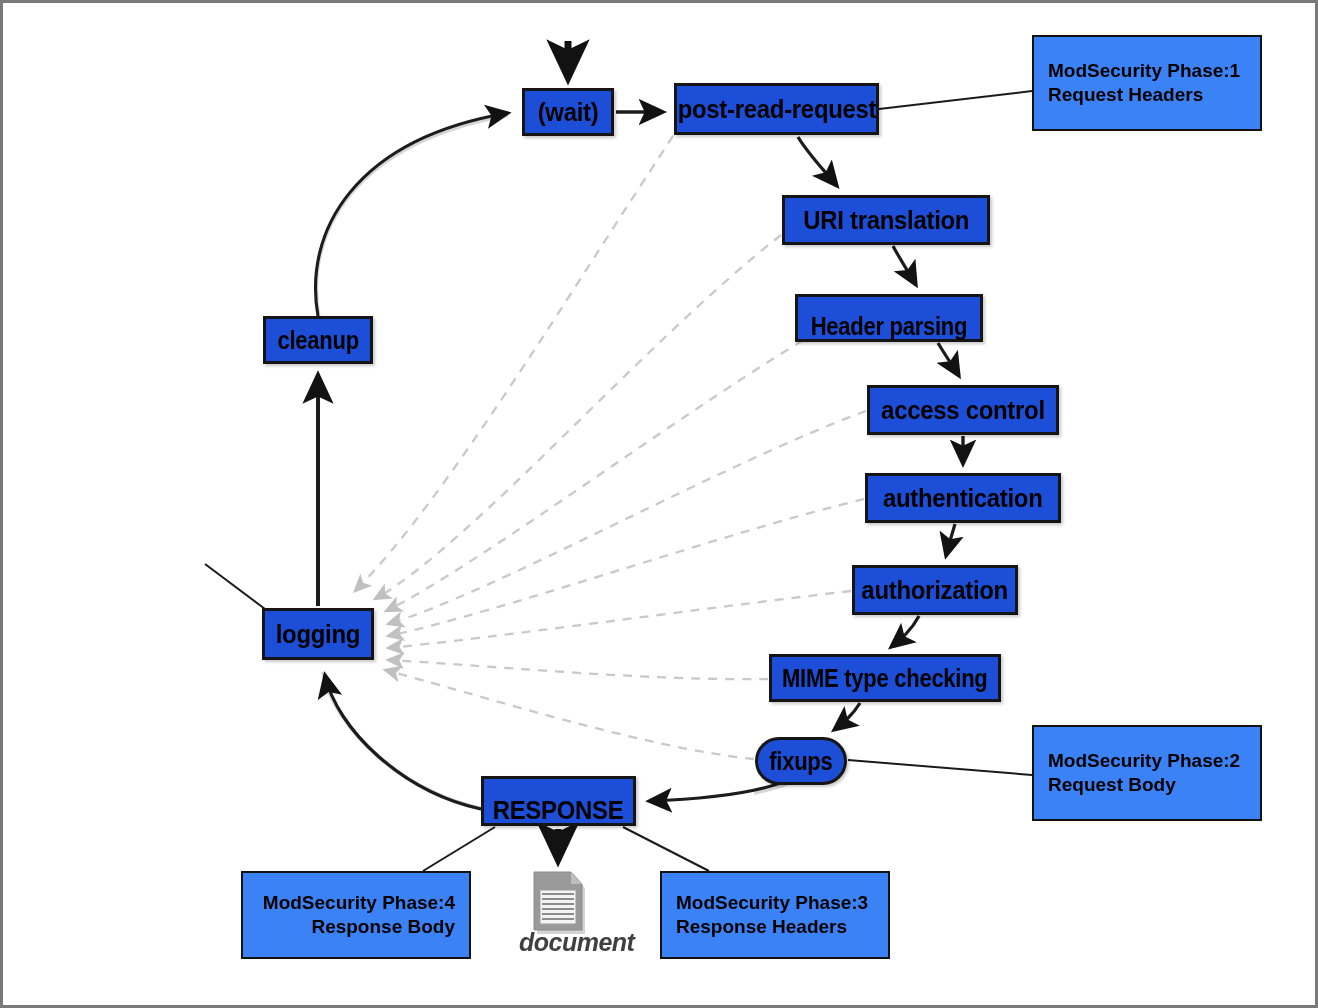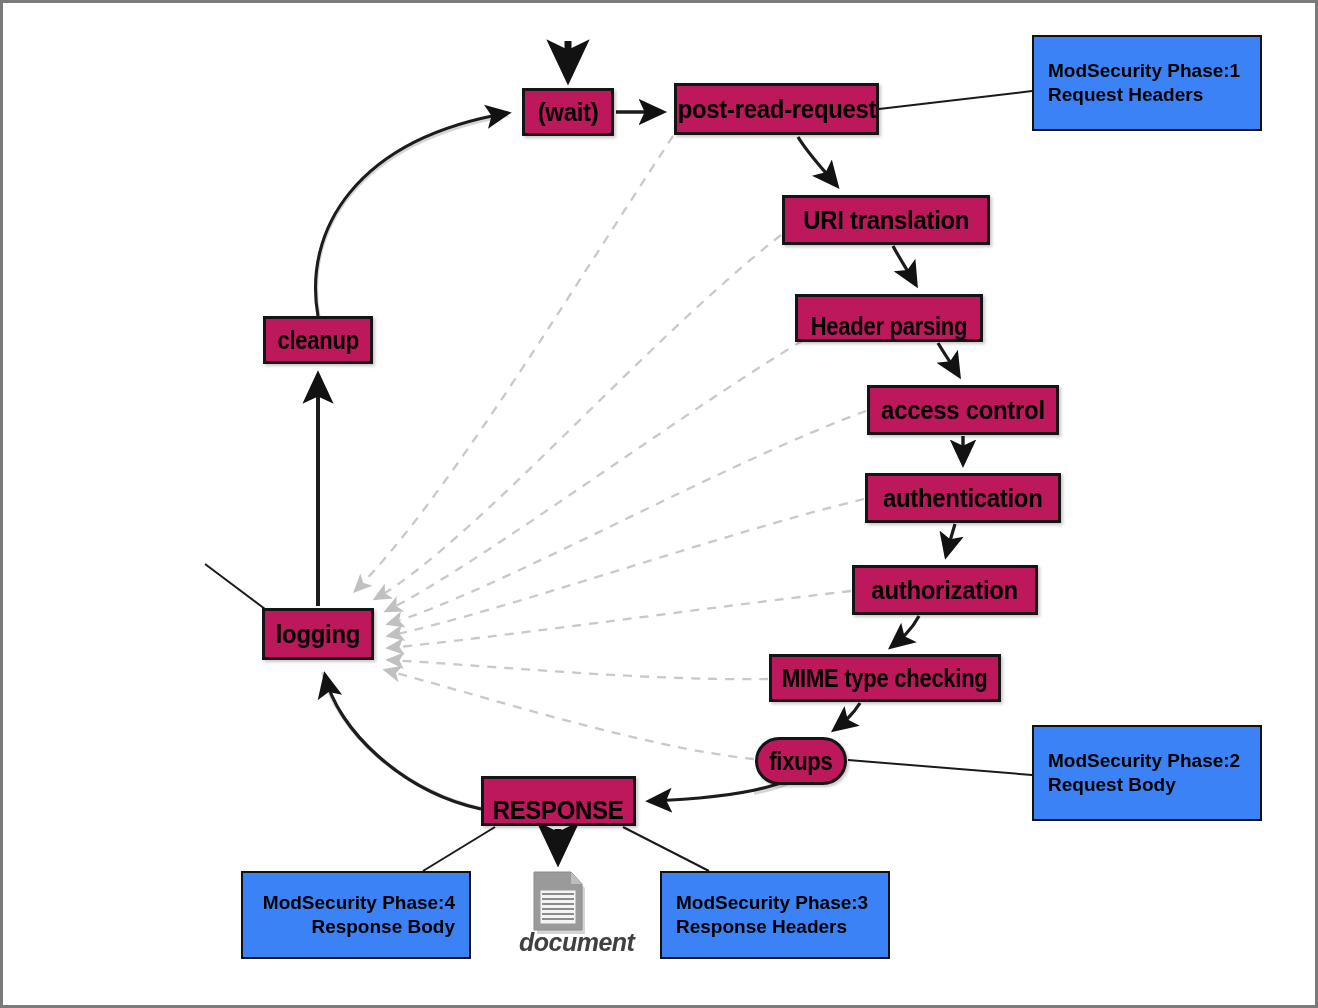--- a/index.html
+++ b/index.html
@@ -25,21 +25,21 @@
     left: 0;
     top: 0;
     width: 1318px;
     height: 1008px;
     display: block;
   }
   
   .node {
     position: absolute;
     box-sizing: border-box;
-    background: #be185d;
+    background: #1d4ed8;
     border: 3px solid #151515;
     display: flex;
     align-items: center;
     justify-content: center;
     color: #000;
     white-space: nowrap;
     z-index: 5;
     box-shadow: 2px 2px 3px rgba(0,0,0,0.22);
   }
   .node .lbl {
@@ -209,21 +209,21 @@
   </div>
 
   <div class="node bold" style="left:864px; top:382px; width:192px; height:50px; font-size:26px;">
     <span class="lbl">access control</span>
   </div>
 
   <div class="node bold" style="left:862px; top:470px; width:196px; height:50px; font-size:26px;">
     <span class="lbl">authentication</span>
   </div>
 
-  <div class="node bold" style="left:849px; top:562px; width:186px; height:50px; font-size:26px;text-align:right;">
+  <div class="node bold" style="left:849px; top:562px; width:166px; height:50px; font-size:26px;text-align:right;">
     <span class="lbl">authorization</span>
   </div>
 
   <div class="node reg" style="left:766px; top:651px; width:232px; height:48px; font-size:25px;">
     <span class="lbl">MIME type checking</span>
   </div>
 
   <div class="node reg" style="left:752px; top:734px; width:92px; height:48px; font-size:25px;border-radius:24px;">
     <span class="lbl">fixups</span>
   </div>

